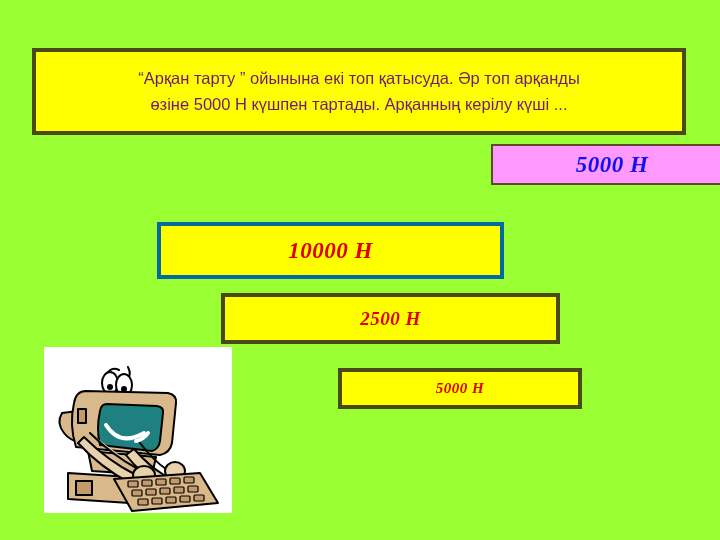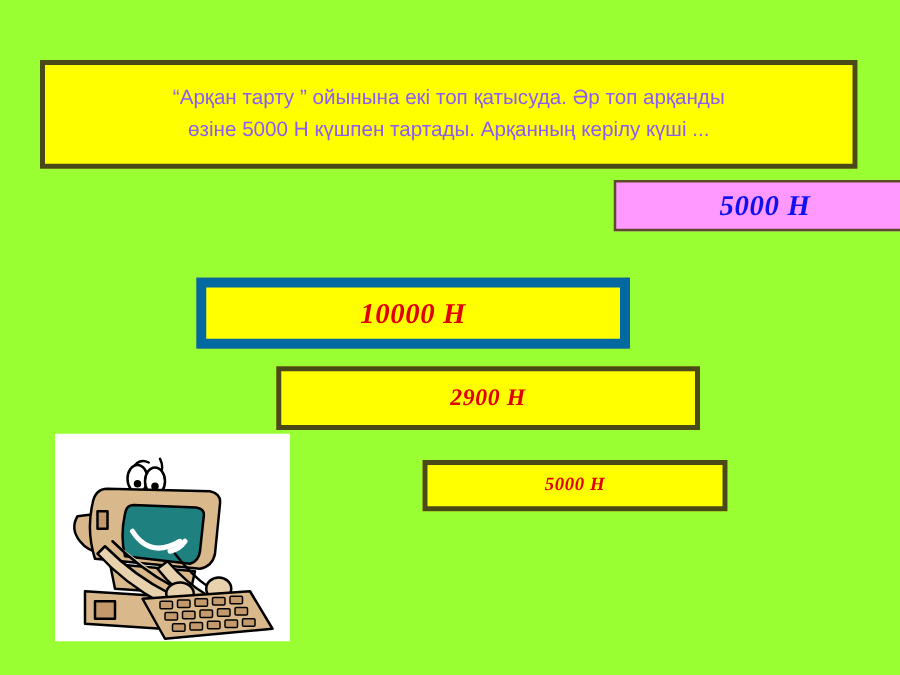--- a/index.html
+++ b/index.html
@@ -32,21 +32,21 @@
     border: 4px solid #4a4a18;
     display: flex;
     align-items: center;
     justify-content: center;
     padding: 4px 10px;
   }
   .question-text {
     font-family: "Liberation Sans", sans-serif;
     font-size: 16.5px;
     line-height: 1.55;
-    color: #8b5cf6;
+    color: #701a75;
     text-align: center;
     white-space: pre-line;
   }
 
   
   .option {
     position: absolute;
     box-sizing: border-box;
     display: flex;
     align-items: center;
@@ -67,21 +67,21 @@
     border: 2px solid #5c4a2a;
     color: #1111ee;
     font-size: 23px;
   }
   .option-b {
     left: 121px;
     top: 222px;
     width: 347px;
     height: 57px;
     background: #ffff00;
-    border: 8px solid #0369a1;
+    border: 4px solid #0369a1;
     color: #e00000;
     font-size: 23px;
   }
   .option-c {
     left: 185px;
     top: 293px;
     width: 339px;
     height: 51px;
     background: #ffff00;
     border: 4px solid #4a4a18;
@@ -127,21 +127,21 @@
 
   <div class="option option-a">
     <span>5000  Н</span>
   </div>
 
   <div class="option option-b">
     <span>10000  Н</span>
   </div>
 
   <div class="option option-c">
-    <span>2900 Н</span>
+    <span>2500 Н</span>
   </div>
 
   <div class="option option-d">
     <span>5000 Н</span>
   </div>
 
   <div class="clipart-panel">
     <svg class="clipart-svg" viewBox="0 0 188 166" xmlns="http://www.w3.org/2000/svg">
       <rect x="0" y="0" width="188" height="166" fill="#ffffff"></rect>
       <g stroke="#000000" stroke-width="2" stroke-linejoin="round" stroke-linecap="round">

